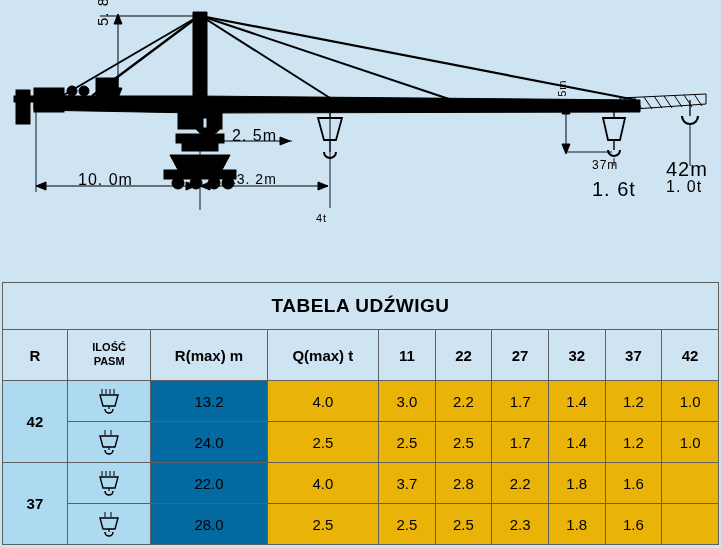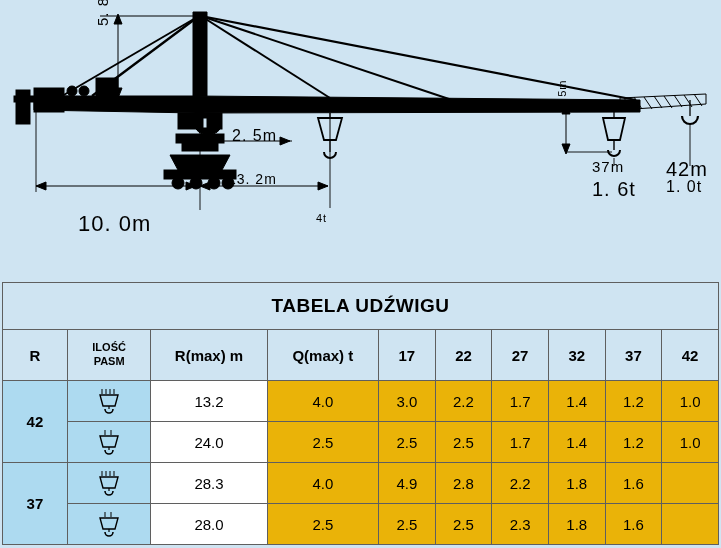--- a/index.html
+++ b/index.html
@@ -64,21 +64,21 @@
   .rcell{
     font-weight:bold;
     font-size:17px;
     background:#addaf0;
   }
   .datarow td{
     height:38px;
     font-size:15px;
   }
   .shade{background:#eab308;}
-  .plain{background:#ffffff;}
+  .plain{background:#0369a1;}
   .hookcell{background:#addaf0;}
   .hook-svg{display:block;margin:0 auto;}
 </style>
 </head>
 <body>
 
 <div id="wrap">
 
   <div id="diagram">
     <svg width="721" height="272" viewBox="0 0 721 272">
@@ -184,50 +184,50 @@
 
         <line x1="614" y1="158" x2="614" y2="166" stroke-width="0.9"></line>
         <line x1="690" y1="124" x2="690" y2="166" stroke-width="0.9"></line>
       </g>
     </svg>
 
     <div class="dimlabel" style="left:94px;top:26px;font-size:15px;transform:rotate(-90deg);transform-origin:left top;">5. 8m</div>
 
     <div class="dimlabel" style="left:232px;top:127px;font-size:16px;">2. 5m</div>
 
-    <div class="dimlabel" style="left:78px;top:171px;font-size:22px;margin-top:40px;">10. 0m</div>
+    <div class="dimlabel" style="left:78px;top:171px;font-size:16px;">10. 0m</div>
 
     <div class="dimlabel" style="left:228px;top:171px;font-size:14px;">13. 2m</div>
 
     <div class="dimlabel" style="left:316px;top:212px;font-size:11px;">4t</div>
 
     <div class="dimlabel" style="left:556px;top:112px;font-size:11px;transform:rotate(-90deg);transform-origin:left top;">2. 5m</div>
 
-    <div class="dimlabel" style="left:592px;top:158px;font-size:15px;">37m</div>
+    <div class="dimlabel" style="left:592px;top:158px;font-size:12px;">37m</div>
     <div class="dimlabel" style="left:592px;top:178px;font-size:20px;">1. 6t</div>
 
     <div class="dimlabel" style="left:666px;top:158px;font-size:20px;">42m</div>
     <div class="dimlabel" style="left:666px;top:178px;font-size:16px;">1. 0t</div>
   </div>
 
   <div id="table-area">
     <table>
       <tbody>
           <tr>
         <td class="title-cell" colspan="11">TABELA UDŹWIGU</td>
       </tr>
       <tr>
         <th class="hdr" style="width:60px;">R</th>
         <th class="hdr small" style="width:78px;">
           <span>ILOŚĆ</span><br>
           <span>PASM</span>
         </th>
         <th class="hdr" style="width:110px;">R(max) m</th>
         <th class="hdr" style="width:105px;">Q(max) t</th>
-        <th class="hdr" style="width:52px;">17</th>
+        <th class="hdr" style="width:52px;">11</th>
         <th class="hdr" style="width:52px;">22</th>
         <th class="hdr" style="width:52px;text-align:center;">27</th>
         <th class="hdr" style="width:52px;">32</th>
         <th class="hdr" style="width:52px;">37</th>
         <th class="hdr" style="width:52px;">42</th>
       </tr>
 
       <tr class="datarow">
         <td class="rcell" rowspan="2">42</td>
         <td class="hookcell">
@@ -276,23 +276,23 @@
           <svg class="hook-svg" width="22" height="26" viewBox="0 0 22 26">
             <line x1="4" y1="1" x2="4" y2="6" stroke="#000" stroke-width="1"></line>
             <line x1="8" y1="1" x2="8" y2="6" stroke="#000" stroke-width="1"></line>
             <line x1="12" y1="1" x2="12" y2="6" stroke="#000" stroke-width="1"></line>
             <line x1="16" y1="1" x2="16" y2="6" stroke="#000" stroke-width="1"></line>
             <polygon points="2,7 20,7 17,18 5,18" fill="none" stroke="#000" stroke-width="1.4"></polygon>
             <line x1="11" y1="18" x2="11" y2="21" stroke="#000" stroke-width="1.2"></line>
             <path d="M7,21 a4,4 0 1,0 8,0" fill="none" stroke="#000" stroke-width="1.6"></path>
           </svg>
         </td>
-        <td class="plain">28.3</td>
+        <td class="plain">22.0</td>
         <td class="shade">4.0</td>
-        <td class="shade">4.9</td>
+        <td class="shade">3.7</td>
         <td class="shade">2.8</td>
         <td class="shade">2.2</td>
         <td class="shade">1.8</td>
         <td class="shade">1.6</td>
         <td class="shade"></td>
       </tr>
       <tr class="datarow">
         <td class="hookcell">
           <svg class="hook-svg" width="22" height="26" viewBox="0 0 22 26">
             <line x1="7" y1="1" x2="7" y2="6" stroke="#000" stroke-width="1"></line>

